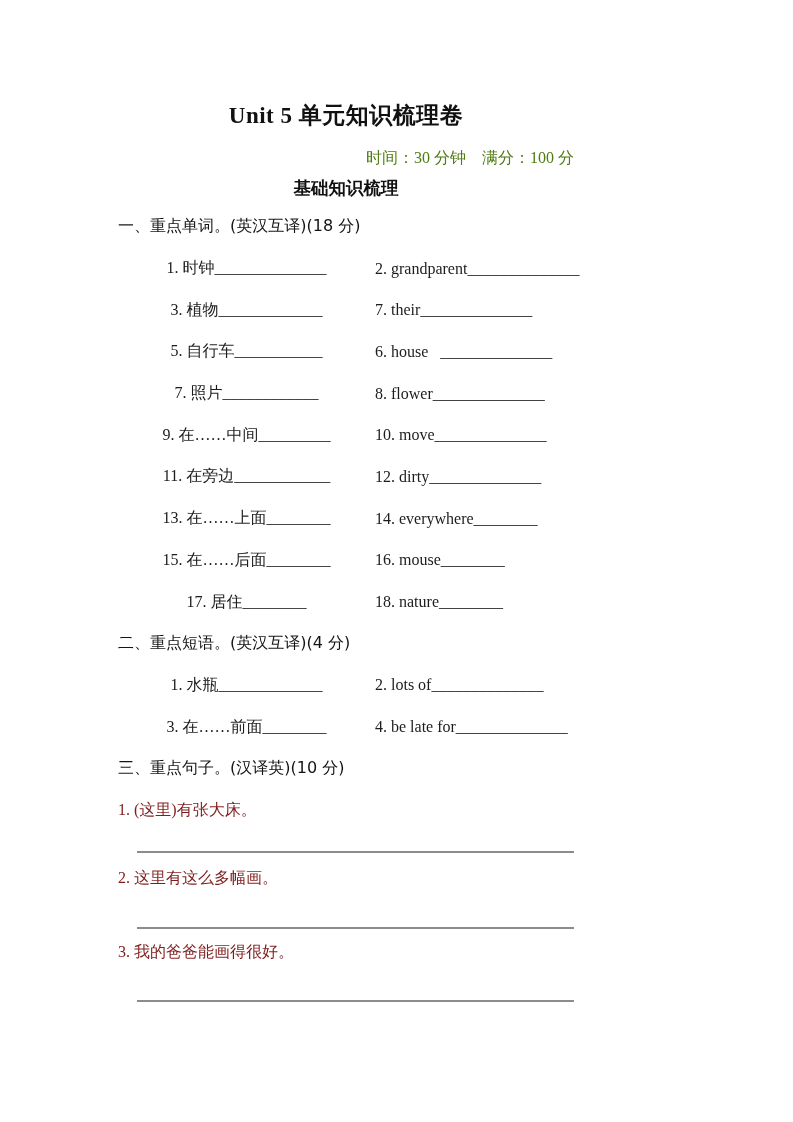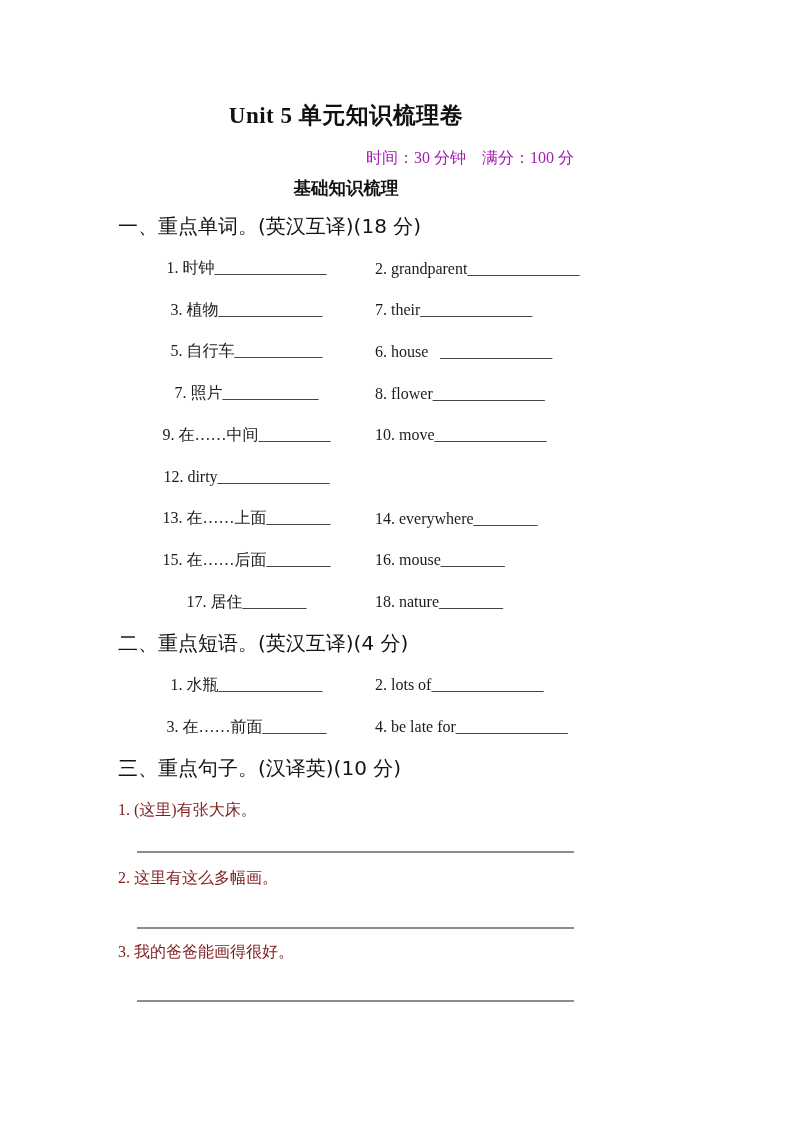--- a/index.html
+++ b/index.html
@@ -15,32 +15,32 @@
     padding:100px 52px 0 118px;
   }
   .title{
     margin:0;text-align:center;
     font-size:23px;line-height:32px;font-weight:bold;
     color:#111;letter-spacing:0.5px;
     font-family:"Liberation Serif","DejaVu Sans",serif;
   }
   .meta{
     text-align:right;font-size:16px;line-height:22px;
-    margin-top:15px;white-space:pre;color:#a21caf;
+    margin-top:15px;white-space:pre;color:#4d7c0f;
   }
   .subtitle{
     margin:7px 0 0;text-align:center;
     font-size:17.5px;line-height:24px;font-weight:bold;color:#111;
     font-family:"DejaVu Sans","Liberation Sans",sans-serif;
   }
   .body{margin-top:6px;font-size:16px;}
   .line{height:41.7px;display:flex;align-items:center;}
   .sec-heading{
     font-family:"DejaVu Sans","Liberation Sans",sans-serif;
-    font-size:20px;color:#141414;white-space:pre;
+    font-size:16px;color:#141414;white-space:pre;
   }
   .cols{display:grid;grid-template-columns:257px auto;justify-content:start;width:100%;}
   .item{white-space:pre;color:#1c1c1c;text-align:center;}
   .question{white-space:pre;color:#7f1d1d;}
   .answer-line{
     height:0;margin-left:19px;
     border-bottom:2px solid #8c8c8c;
   }
   .al-1{margin-top:20px;}
   .q-2{margin-top:4px;}
@@ -77,20 +77,21 @@
     </div>
     <div class="line cols">
       <span class="item">7. 照片____________</span>
       <span class="item">8. flower______________</span>
     </div>
     <div class="line cols">
       <span class="item">9. 在……中间_________</span>
       <span class="item">10. move______________</span>
     </div>
     <div class="line cols">
+      <span class="item">11. 在旁边____________</span>
       <span class="item">12. dirty______________</span>
     </div>
     <div class="line cols">
       <span class="item">13. 在……上面________</span>
       <span class="item">14. everywhere________</span>
     </div>
     <div class="line cols">
       <span class="item">15. 在……后面________</span>
       <span class="item">16. mouse________</span>
     </div>

